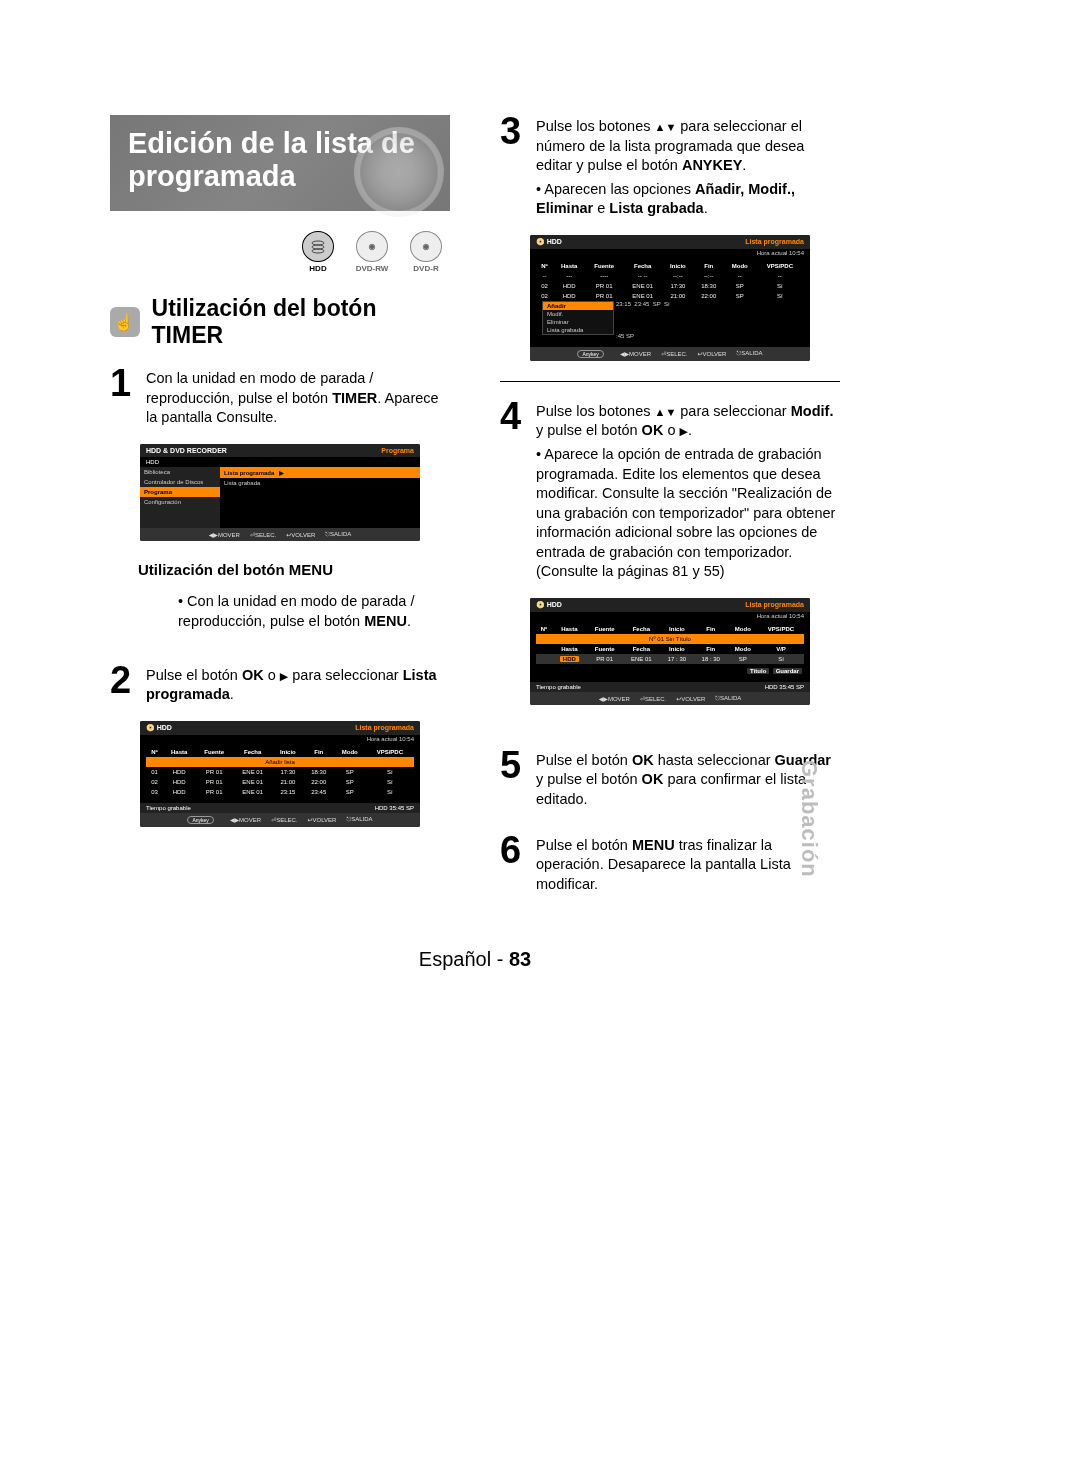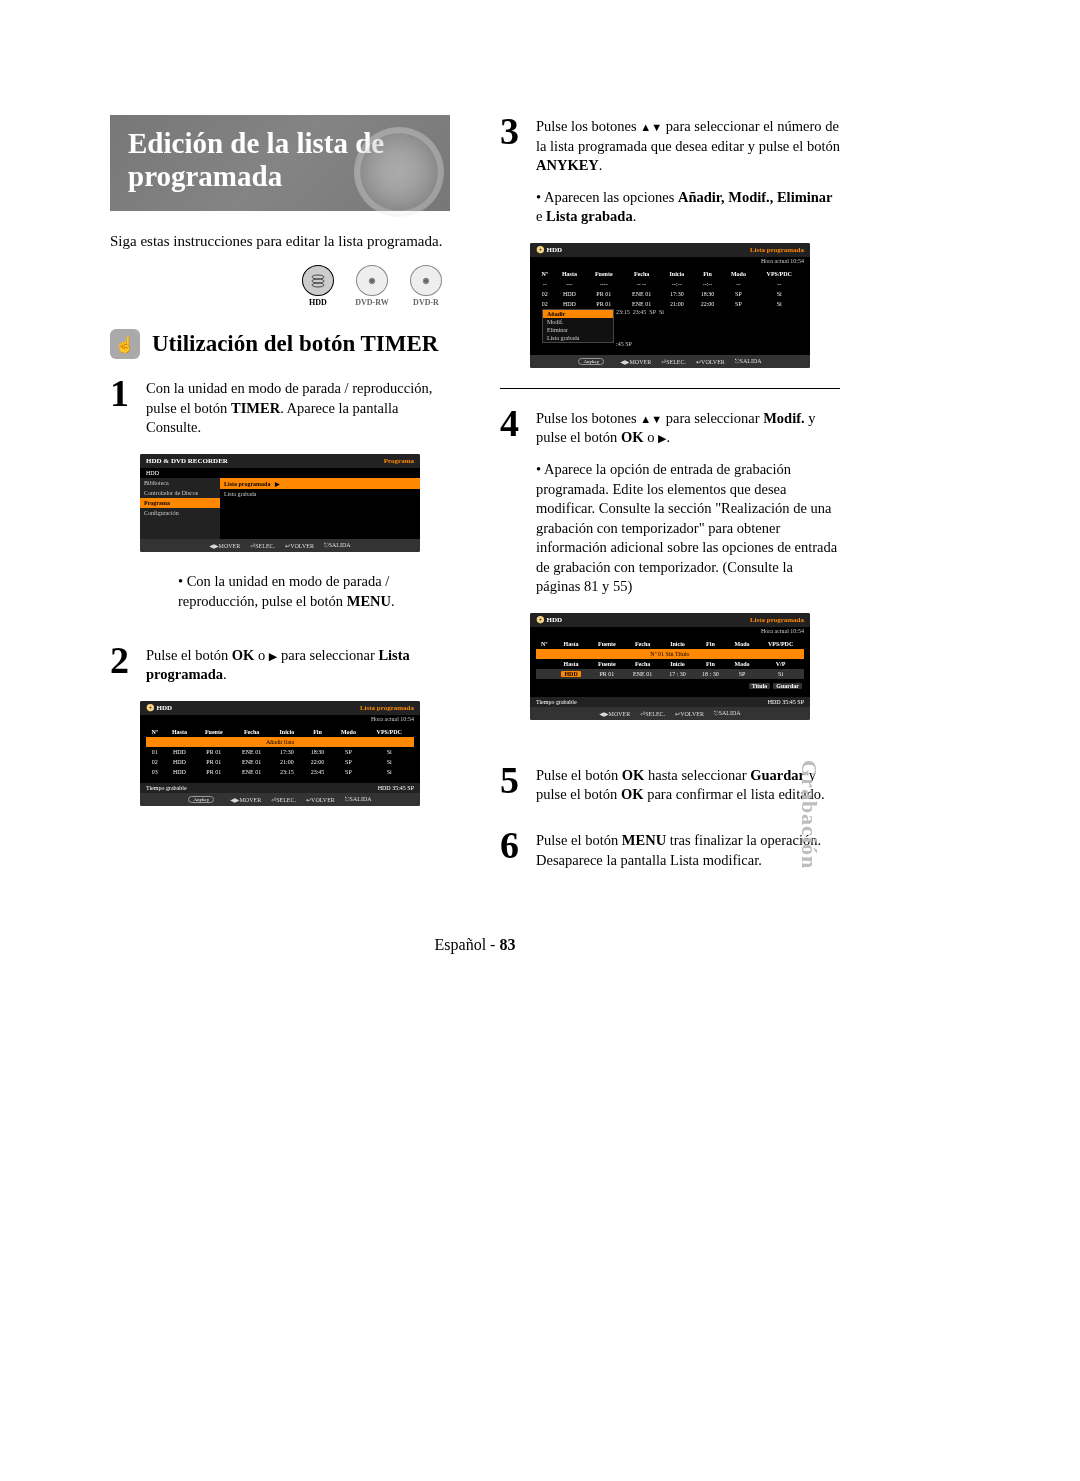--- a/index.html
+++ b/index.html
@@ -8,21 +8,20 @@
     background: #fff;
     font-family: Arial, Helvetica, sans-serif;
     color: #000;
     width: 1080px;
   }
   .page {
     width: 892px;
     padding: 115px 52px 80px 110px;
     box-sizing: border-box;
     position: relative;
-    font-family: Liberation Serif, serif;
   }
   .cols {
     display: flex;
     gap: 50px;
   }
   .col {
     flex: 1;
     min-width: 0;
   }
   .title-block {
@@ -116,21 +115,21 @@
     min-width: 28px;
   }
   .step .body {
     font-size: 14.5px;
     line-height: 1.35;
     padding-top: 2px;
   }
   .step .body .bu {
     padding-left: 0;
     list-style: none;
-    margin: 12px 0 0 0;
+    margin: 4px 0 0 0;
   }
   .step .body .bu li::before {
     content: "• ";
   }
   .subhead {
     font-size: 15px;
     font-weight: bold;
     margin: 18px 0 4px 28px;
   }
   .bullets {
@@ -267,40 +266,39 @@
     right: 70px;
     top: 760px;
     writing-mode: vertical-rl;
     font-size: 22px;
     font-weight: bold;
     color: #bdbdbd;
     letter-spacing: 1px;
   }
   .footer {
     text-align: center;
-    font-size: 16px;
-    margin-top: 56px;
+    font-size: 20px;
+    margin-top: 44px;
   }
   .glyph-ud::before { content: "▲▼"; font-size: 11px; }
   .glyph-r::before { content: "▶"; font-size: 11px; }
 </style>
 </head>
 <body>
 
 <div class="page">
   <div class="cols">
 
     <div class="col">
 
       <div class="title-block">
         <div class="title-cd"></div>
         <div class="h1">Edición de la lista de programada</div>
       </div>
 
-      <div class="intro">Siga estas instrucciones para editar la lista programada.</div>
 
       <div class="discrow">
         <div class="disc active">
           <div class="circ">
               <svg width="16" height="16" viewBox="0 0 16 16">
                 <ellipse cx="8" cy="4" rx="6" ry="2" fill="none" stroke="#444"></ellipse>
                 <ellipse cx="8" cy="8" rx="6" ry="2" fill="none" stroke="#444"></ellipse>
                 <ellipse cx="8" cy="12" rx="6" ry="2" fill="none" stroke="#444"></ellipse>
               </svg>
             </div>
@@ -348,20 +346,21 @@
           </div>
         </div>
         <div class="btnrow">
           <span>◀▶<span>MOVER</span></span>
           <span>⏎<span>SELEC.</span></span>
           <span>↩<span>VOLVER</span></span>
           <span>⎋<span>SALIDA</span></span>
         </div>
       </div>
 
+      <div class="subhead">Utilización del botón MENU</div>
       <ul class="bullets">
         <li><span>Con la unidad en modo de parada / reproducción, pulse el botón </span><b>MENU</b><span>.</span></li>
       </ul>
 
       <div style="height:18px"></div>
 
       <div class="step">
         <div class="num">2</div>
         <div class="body">
           <span>Pulse el botón </span><b>OK</b><span> o </span><span class="glyph-r"></span><span> para seleccionar </span><b>Lista programada</b><span>.</span>

